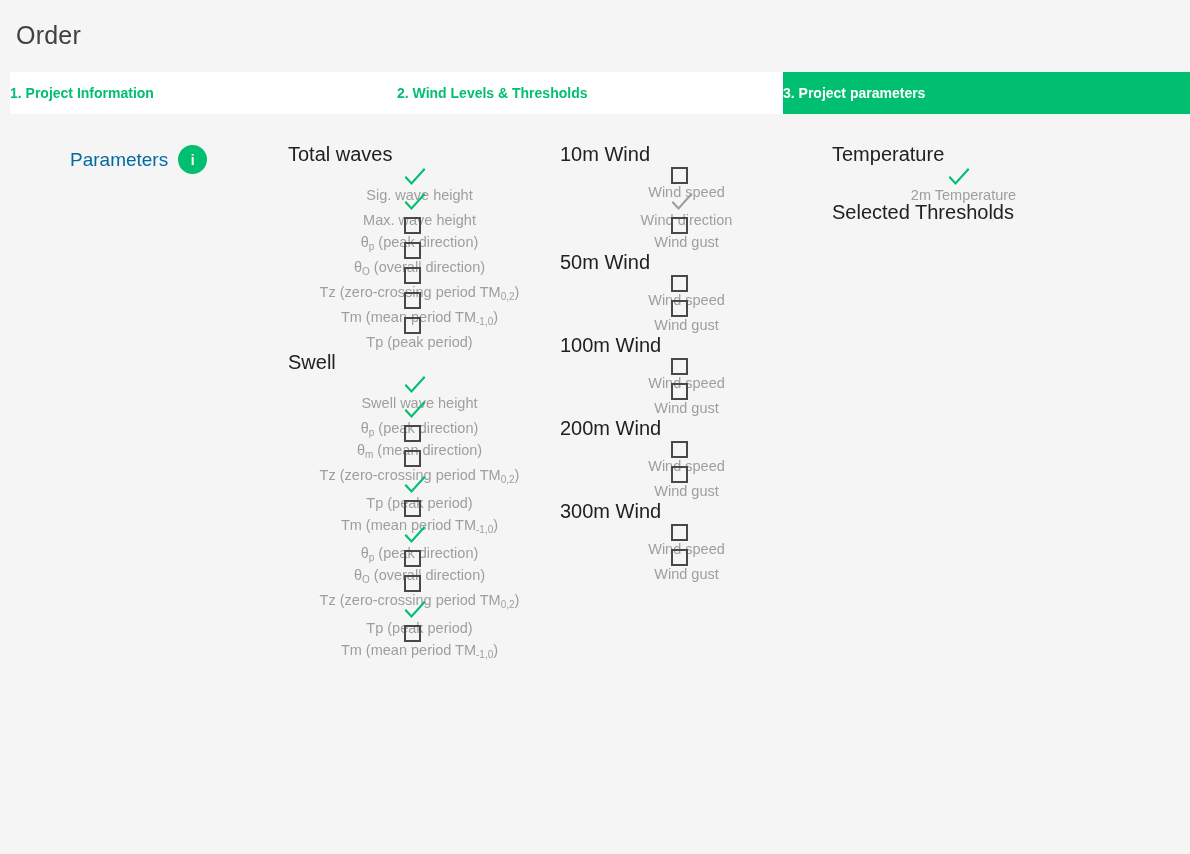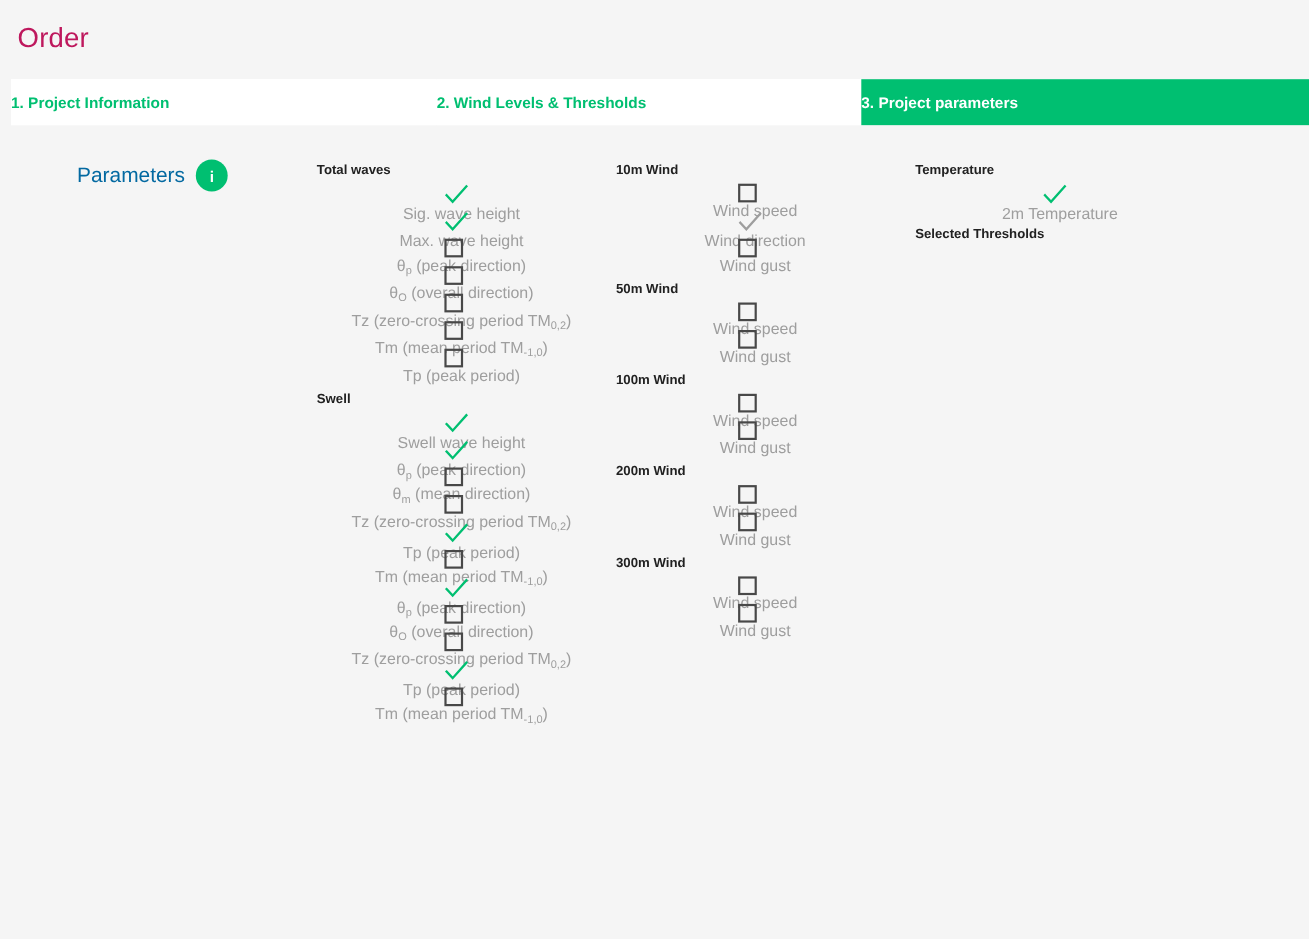--- a/index.html
+++ b/index.html
@@ -15,21 +15,21 @@
   .page-header {
     height: 70px;
     padding: 0 0 0 16px;
     display: flex;
     align-items: center;
     background: #f5f5f5;
   }
   .page-title {
     font-size: 25px;
     font-weight: 300;
-    color: #be185d;
+    color: #404040;
     letter-spacing: 0.2px;
   }
 
   
   .tab-bar {
     position: absolute;
     left: 10px;
     top: 72px;
     width: 1160px;
     height: 42px;
@@ -92,22 +92,22 @@
   .col {
     position: absolute;
     top: 28px;
   }
   .col-waves { left: 288px; width: 260px; }
   .col-wind  { left: 560px; width: 250px; }
   .col-temp  { left: 832px; width: 260px; }
 
   .group { margin-bottom: 0; }
   .group-title {
-    font-size: 12px;
-    font-weight: bold;
+    font-size: 20px;
+    font-weight: normal;
     color: #212121;
     height: 25px;
     line-height: 25px;
     white-space: nowrap;
   }
   .group + .group .group-title { margin-top: 8px; }
 
   .opt-row {
     height: 25px;
     display: flex;

